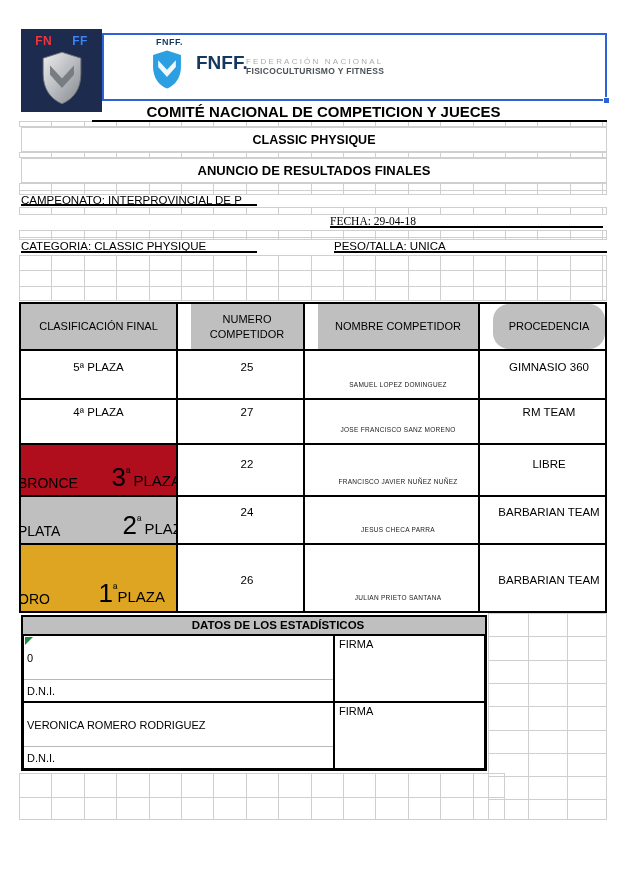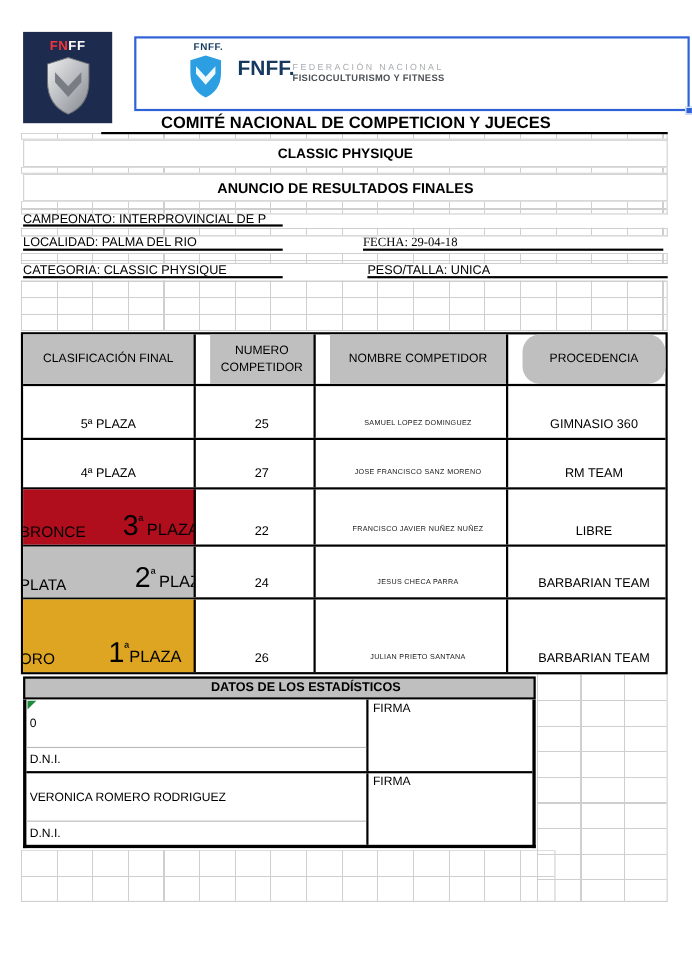--- a/index.html
+++ b/index.html
@@ -18,25 +18,25 @@
   .grid.rband{background-image:
           repeating-linear-gradient(to right,#cfcfcf 0 1px,transparent 1px 39.7px),
           repeating-linear-gradient(to bottom,#cfcfcf 0 1px,transparent 1px 23.3px);}
   .grid.bband{background-image:
           repeating-linear-gradient(to right,#cfcfcf 0 1px,transparent 1px 32.4px),
           repeating-linear-gradient(to bottom,#cfcfcf 0 1px,transparent 1px 23.5px);}
 
   
   .navybox{left:21px;top:29px;width:81px;height:83px;background:#1d2b4e;text-align:center;}
   .navybox .mini{display:block;margin-top:5px;font-size:12px;font-weight:bold;letter-spacing:.5px;}
-  .mini .red{color:#f2353c;} .mini .yellow{color:#ffffff;}
+  .mini .red{color:#f2353c;} .mini .yellow{color:#3b82f6;padding-left:20px;}
   .navybox svg{margin-top:2px;}
 
   
-  .selrect{left:102px;top:33px;width:505px;height:68px;border:2px solid #2e63d8;background:#fff;margin-left:20px;}
+  .selrect{left:102px;top:33px;width:505px;height:68px;border:2px solid #2e63d8;background:#fff;}
   .handle{right:-5px;bottom:-5px;width:7px;height:7px;background:#2e63d8;border:1px solid #fff;}
   .brandmini{left:52px;top:2px;font-size:9px;font-weight:bold;color:#16395f;letter-spacing:.5px;}
   .brandshield{left:46px;top:12px;}
   .brandname{left:92px;top:17px;font-size:19px;font-weight:800;color:#15385e;}
   .brandline1{left:142px;top:22px;font-size:8px;letter-spacing:2.2px;color:#a8abae;}
   .brandline2{left:142px;top:31px;font-size:8.5px;font-weight:bold;letter-spacing:.3px;color:#4c5156;}
 
   .committee{left:40px;top:103px;width:567px;font-size:15px;font-weight:bold;text-align:center;}
   .blackline{left:92px;top:120px;width:515px;height:2px;background:#000;}
   .band-title{left:21px;top:127px;width:586px;height:25px;background:#fff;border:1px solid #cfcfcf;
@@ -45,24 +45,24 @@
 
   .metacell{height:13px;border-bottom:2px solid #000;font-size:11.5px;line-height:12px;
             white-space:nowrap;overflow:hidden;background:transparent;}
 
   
   .rtable{left:19px;top:302px;width:588px;height:311px;border:2px solid #000;display:flex;flex-direction:column;background:#fff;}
   .trow{display:flex;border-bottom:2px solid #000;gap:13px;}
   .trow:last-child{border-bottom:none;flex:1;}
   .c{box-sizing:border-box;border-right:2px solid #000;display:flex;align-items:flex-end;justify-content:center;overflow:hidden;}
   .c:last-child{border-right:none;}
-  .c1{width:157px;} .c2{width:96px;} .c3{width:162px;} .c4{flex:1;border-radius:16px;}
+  .c1{width:157px;} .c2{width:114px;} .c3{width:162px;} .c4{flex:1;border-radius:16px;}
   .thead{height:45px;} .thead .c{align-items:center;background:#bfbfbf;text-align:center;font-size:11px;line-height:1.3;padding:0 8px;}
   .r0{height:47px;} .r1{height:43px;} .r2{height:50px;} .r3{height:46px;}
-  .plaza,.numcell,.proccell{font-size:11.5px;padding-bottom:6px;}
+  .plaza,.numcell,.proccell{font-size:11.5px;padding-bottom:25px;}
   .namecell{font-size:6.5px;letter-spacing:.3px;padding-bottom:10px;color:#1a1a1a;}
   .medal{display:flex;align-items:flex-end;justify-content:flex-start;white-space:nowrap;padding-bottom:5px;}
   .medal.bronze{background:#b00d1d;}
   .medal.silver{background:#bfbfbf;}
   .medal.gold{background:#dda521;}
   .mname{font-size:14px;margin-left:-3px;line-height:1;}
   .pbig{margin-left:auto;line-height:1;}
   .pnum{font-size:26px;line-height:1;}
   .psup{font-size:12px;vertical-align:9px;}
   .pword{font-size:15px;}
@@ -128,21 +128,20 @@
     <div class="abs brandline2">FISICOCULTURISMO Y FITNESS</div>
     <div class="abs handle"></div>
   </div>
 
   <div class="abs committee">COMITÉ NACIONAL DE COMPETICION Y JUECES</div>
   <div class="abs blackline"></div>
   <div class="abs band-title">CLASSIC PHYSIQUE</div>
   <div class="abs band-title band-anuncio">ANUNCIO DE RESULTADOS FINALES</div>
 
   <div class="abs metacell" style="left:21px;top:194px;width:236px;height:12px;">CAMPEONATO:  INTERPROVINCIAL DE P</div>
-  <div class="abs metacell" style="left:21px;top:215px;width:236px;">LOCALIDAD: PALMA DEL RIO</div>
   <div class="abs metacell" style="left:330px;top:215px;width:273px;font-family:Liberation Serif, serif;">FECHA: 29-04-18</div>
   <div class="abs metacell" style="left:334px;top:240px;width:273px;">PESO/TALLA: UNICA</div>
   <div class="abs metacell" style="left:21px;top:240px;width:236px;">CATEGORIA: CLASSIC PHYSIQUE</div>
 
   <div class="abs rtable">
     <div class="trow thead">
       <div class="c c1">CLASIFICACIÓN FINAL</div>
       <div class="c c2">NUMERO COMPETIDOR</div>
       <div class="c c3">NOMBRE COMPETIDOR</div>
       <div class="c c4">PROCEDENCIA</div>

